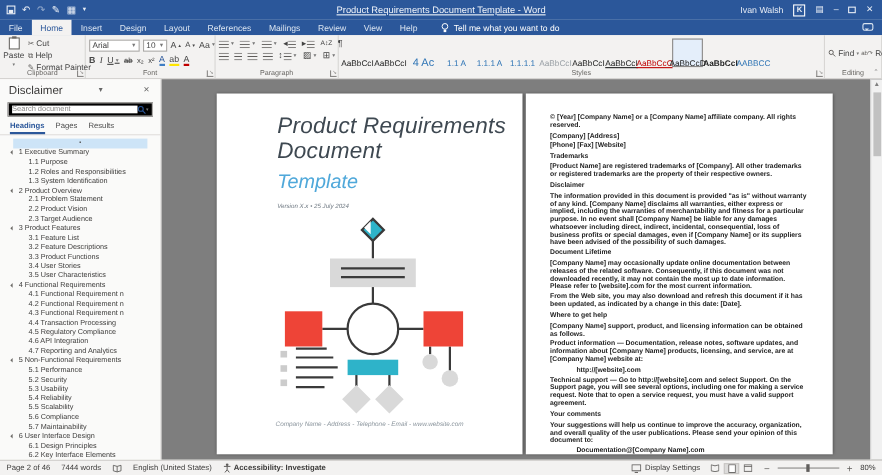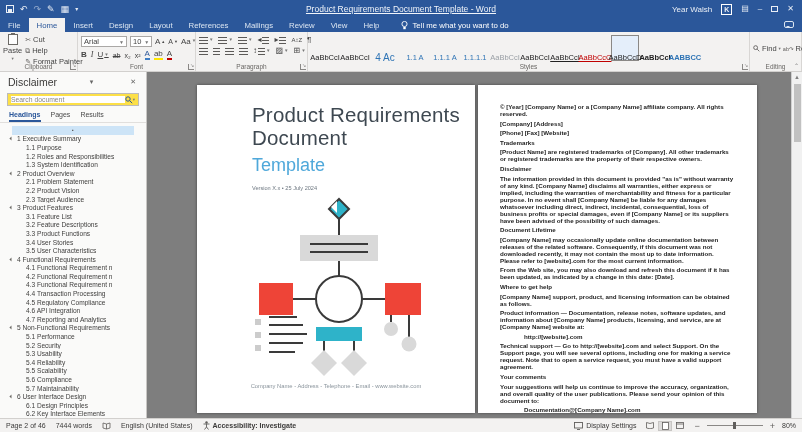--- a/index.html
+++ b/index.html
@@ -50,53 +50,53 @@
   .lines { width:9px; height:7px; background:linear-gradient(to bottom,#5c5a58 1px,transparent 1px); background-size:100% 3px; display:inline-block; }
   .lines.c { width:7px; }
   .stylechip { width:28px; display:flex; flex-direction:column; align-items:center; justify-content:center; gap:1px; padding:1px 0; border:1px solid transparent; }
   .stylechip .st-sample { font-size:7.5px; color:#222; white-space:nowrap; line-height:1;margin-top:20px; }
   .stylechip .st-name { font-size:5.8px; color:#555; white-space:nowrap; max-width:28px; overflow:hidden; }
   .s-h1 .st-sample,.s-h2 .st-sample,.s-h3 .st-sample,.s-h4 .st-sample { color:#2e74b5; }
   .s-h1 .st-sample { font-size:10px; }
   .s-instr .st-sample { color:#9aa0a6; }
   .s-note .st-sample { text-decoration:underline; }
   .s-warn .st-sample { color:#c00000; text-decoration:underline; }
-  .s-intense .st-sample { color:#2e74b5; font-weight:bold; }
+  .s-intense .st-sample { color:#2e74b5; font-weight:normal; }
   .s-strong .st-sample { font-weight:bold; }
   .s-sel { border:1px solid #8a8886; background:#e4eefa; }
   .edit-col { display:flex; flex-direction:row; gap:2px; padding-top:2px;text-align:right; }
   .addins-btn { display:flex; flex-direction:column; align-items:center; justify-content:center; width:34px; gap:2px; }
   .dot { width:7px; height:7px; border-radius:50%; background:#f0a30a; }
   .collapse { position:absolute; right:3px; bottom:2px; font-size:6px; color:#777; }
 
   
   .main { position:absolute; top:72px; left:0; right:0; bottom:14px; display:flex; }
 
   
   .nav { width:147px; background:#fafaf9; border-right:1px solid #c8c6c4; display:flex; flex-direction:column; }
   .nav-head { display:flex; align-items:center; padding:4px 6px 2px 8px; }
   .nav-title { font-size:10.5px; color:#3b3a39; }
   .nav-head .g { margin-left:auto; font-size:7px; color:#666; padding:0 4px; }
-  .searchbox { margin:3px 7px; height:13px; border:1px solid #bdbbb9; background:#fde047; display:flex; align-items:center; padding:0 3px; }
+  .searchbox { margin:3px 7px; height:13px; border:1px solid #bdbbb9; background:#000000; display:flex; align-items:center; padding:0 3px; }
   .searchbox input { border:0; outline:0; flex:1; font-size:6.8px; color:#444; width:60px; font-family:"Liberation Sans",sans-serif; }
   .searchbox input::placeholder { color:#8a8886; }
   .navtabs { display:flex; gap:10px; padding:2px 9px 0 9px; font-size:7px; color:#4a4a4a; border-bottom:1px solid #e1dfdd; }
   .navtab { padding-bottom:2px; }
   .navtab.active { color:var(--accent-blue); font-weight:bold; border-bottom:2px solid var(--accent-blue); }
   .navtree { flex:1; overflow:hidden; padding:3px 12px 0 2px; }
   .nav-item { height:8.6px; display:flex; align-items:center; font-size:6.6px; color:#3f3e3d; white-space:nowrap; overflow:hidden; }
   .nav-item.l1 { padding-left:8px; }
   .nav-item.l1::before { content:""; width:0; height:0; border-left:3px solid #6a6865; border-top:3px solid transparent; border-bottom:0; border-right:0; transform:rotate(45deg); margin-right:4px; }
   .nav-item.l2 { padding-left:24px; }
   .nav-item.sel-row { background:var(--selection-blue); margin-left:10px; justify-content:center; color:#555; font-size:5px; }
 
   
   .canvas { flex:1; position:relative; background:var(--doc-canvas); overflow:hidden; }
   .page { position:absolute; top:13px; height:328px; background:#fff; box-shadow:0 0 3px rgba(0,0,0,.45); overflow:hidden; }
-  .page1 { left:50px; width:278px; }
+  .page1 { left:50px; width:278px;font-style:italic; }
   .page2 { left:331px; width:279px; }
   .p1-inner { padding:18px 0 0 55px; }
   .doc-title { width:216px; font-size:20.5px; line-height:23px; color:var(--title-slate); letter-spacing:.2px; }
   .doc-subtitle { font-size:18px; color:var(--template-blue); margin-top:6px; }
   .doc-version { font-size:5.6px; color:#6d7780; margin-top:9px; }
   .diagram { position:absolute; left:42px; top:110px; }
   .p1-footer { position:absolute; bottom:24px; left:0; right:0; text-align:center; font-size:5.8px; color:#8a949c; }
   .p2-inner { padding:18px 22px 0 22px; }
   .blk { font-size:6.2px; line-height:7px; color:#1d1d1d; font-weight:bold; margin-bottom:2.6px; }
   .blk.h { margin-top:1.5px; }
@@ -128,21 +128,21 @@
     <div class="qat">
       <span class="floppy ico"></span>
       <span class="ico">↶</span>
       <span class="ico" style="opacity:.55">↷</span>
       <span class="ico">✎</span>
       <span class="ico">▦</span>
       <span class="ico" style="font-size:6px">▾</span>
     </div>
     <div class="win-title">Product Requirements Document Template - Word</div>
     <div class="tb-right">
-      <span>Year Walsh</span>
+      <span>Ivan Walsh</span>
       <span class="avatar">K</span>
       <span class="winbtn">▤</span>
       <span class="winbtn">–</span>
       <span class="restore"></span>
       <span class="winbtn">✕</span>
     </div>
   </div>
 
   <div class="tabrow">
     <div style="display:flex">

